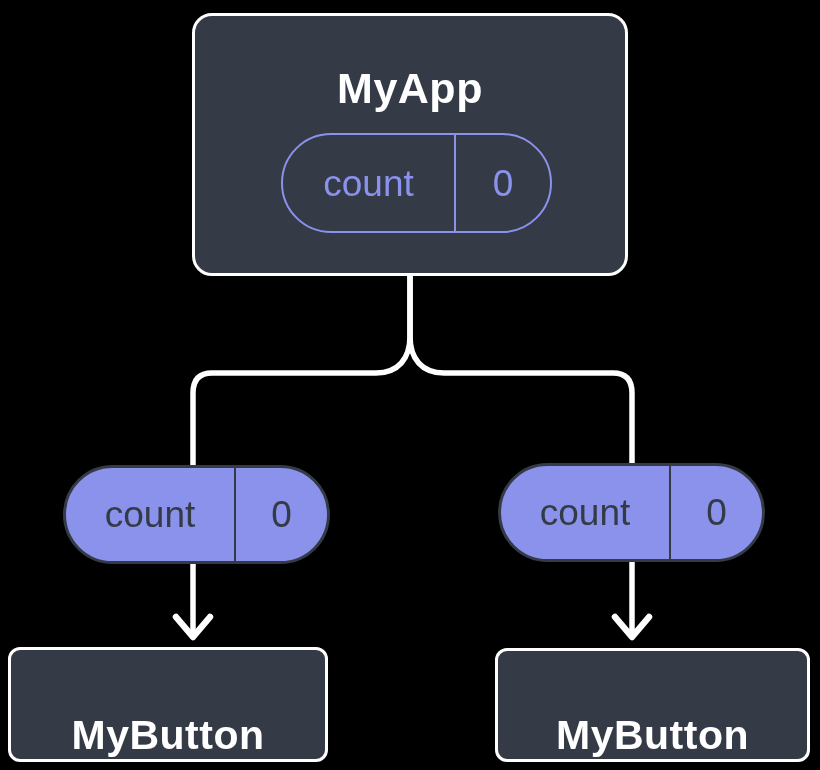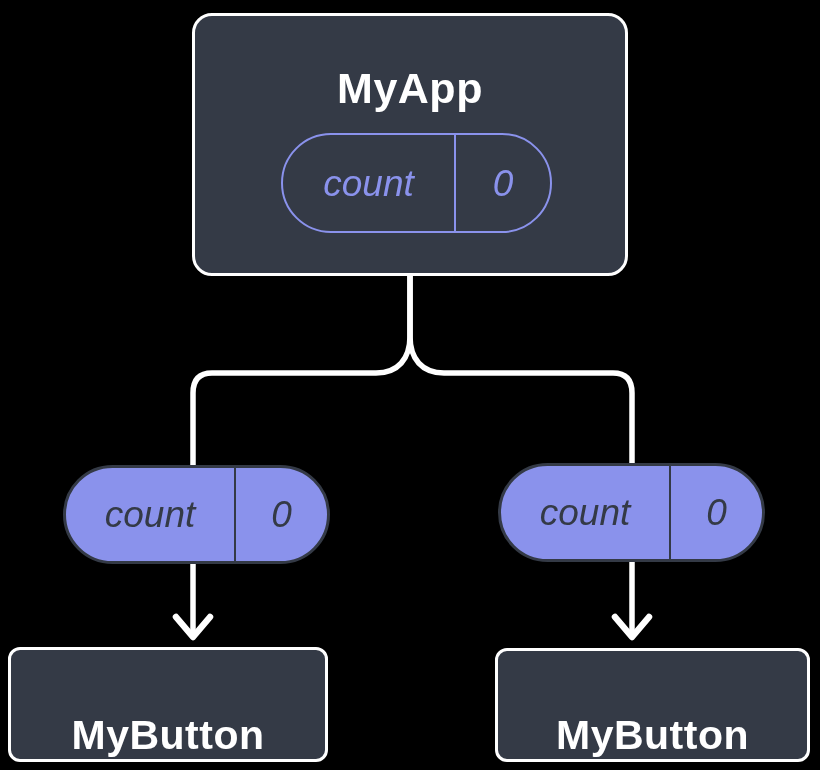--- a/index.html
+++ b/index.html
@@ -50,21 +50,20 @@
     text-align: center;
     font-size: 43px;
     font-weight: 700;
     color: #FFFFFF;
     letter-spacing: 0.5px;
   }
   .pill {
     display: flex;
     align-items: stretch;
     overflow: hidden;
-    font-style: italic;
   }
   .pill-cell {
     display: flex;
     align-items: center;
     justify-content: center;
     font-size: 37px;
     line-height: 1;
   }
   .state-pill {
     position: absolute;

